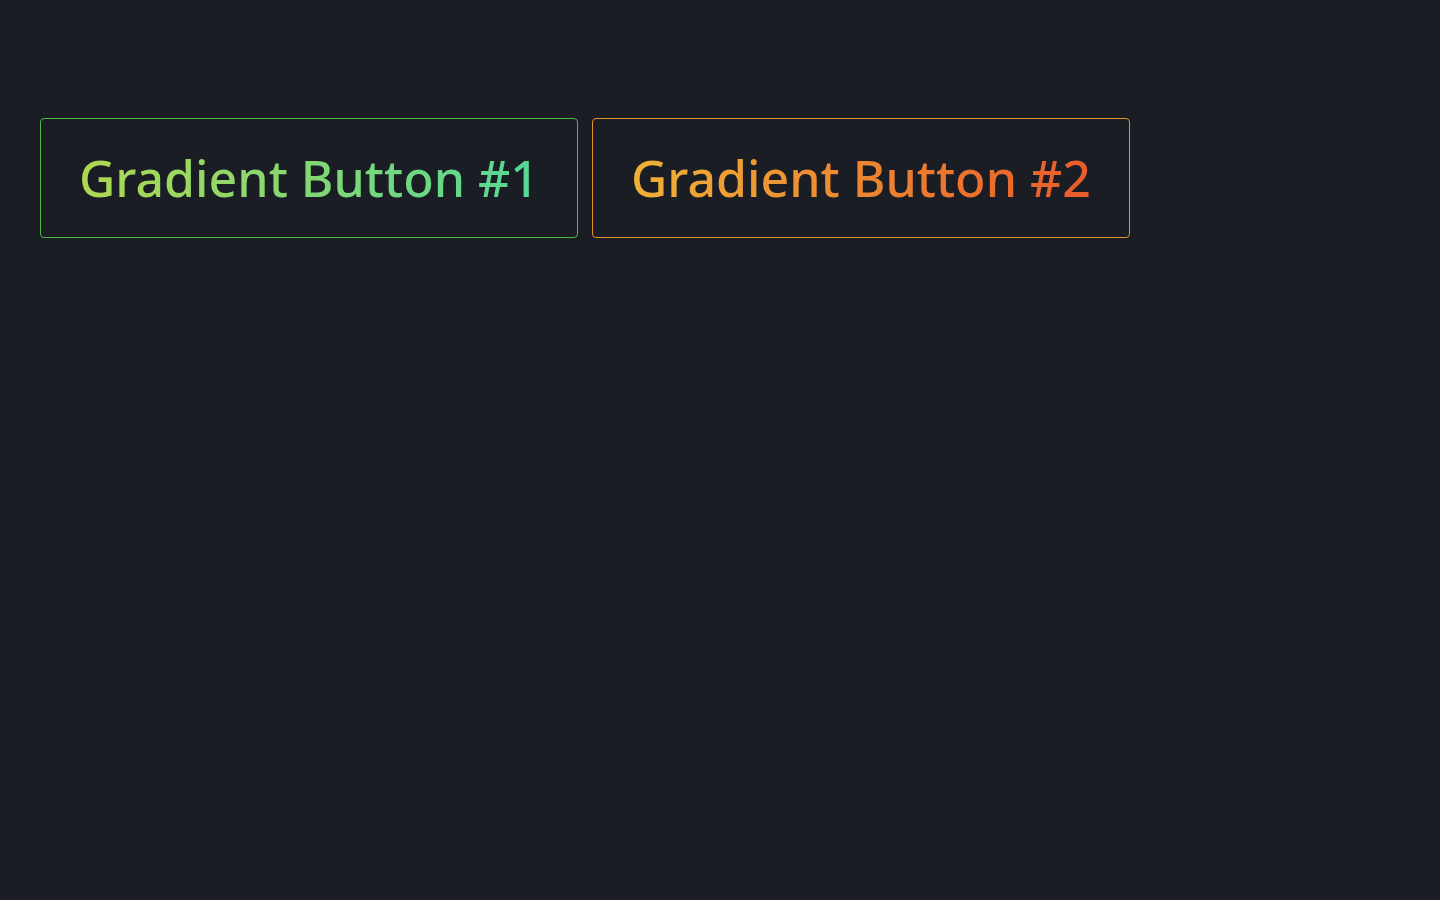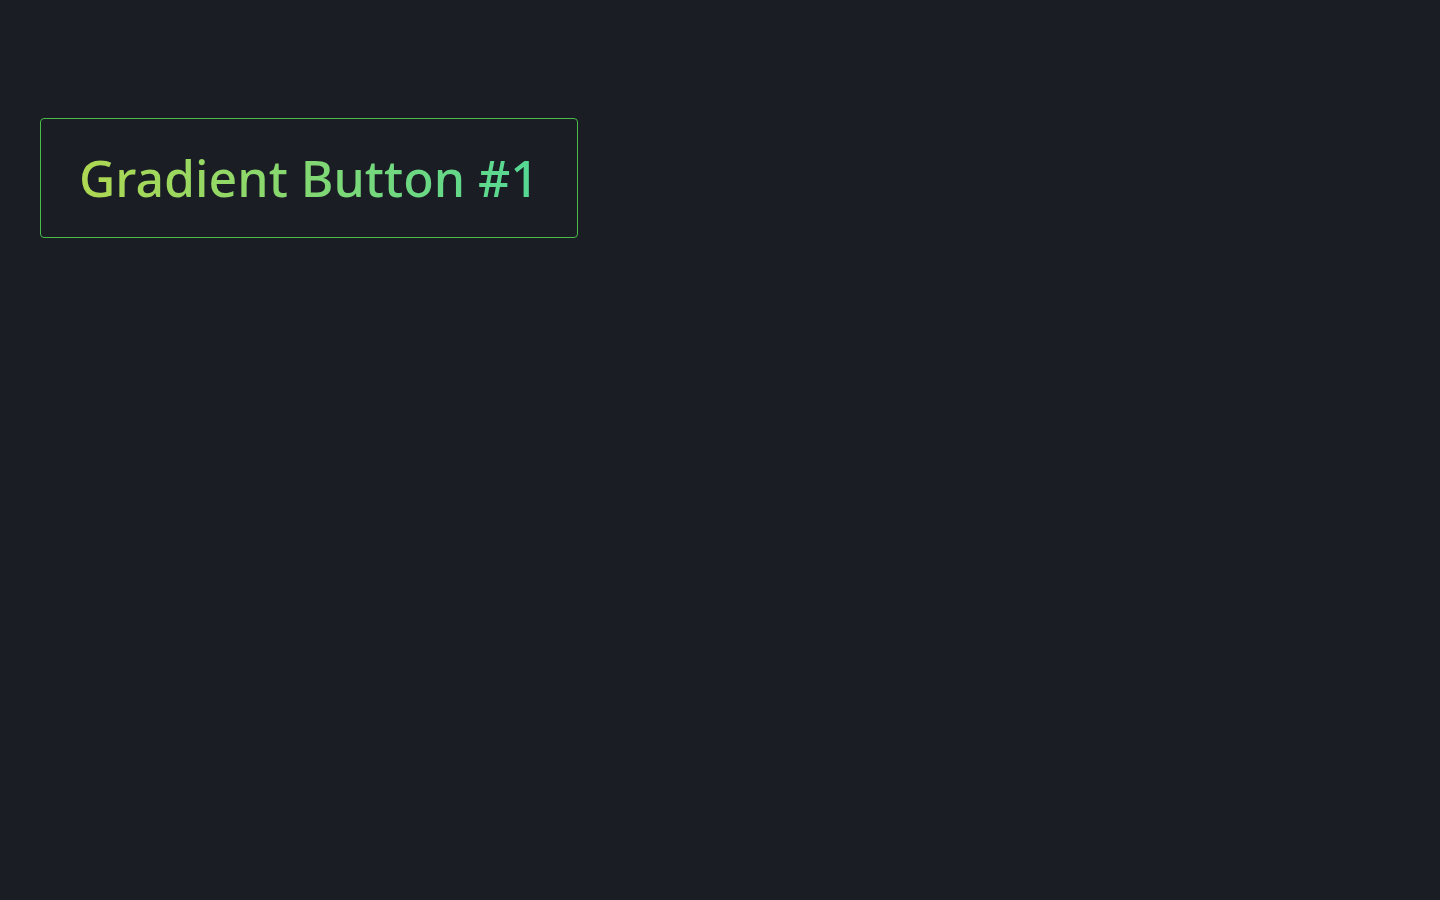--- a/index.html
+++ b/index.html
@@ -44,14 +44,15 @@
     .gap-row-1 { 
       width: 100%;
       height: 88px;
     }
   </style>
 </head>
 <body>
 
 <div class="demo">
   <a href="#" class="btn btn-1">Gradient Button #1</a>
+  <a href="#" class="btn btn-2">Gradient Button #2</a>
   <div class="gap-row-1"></div>
 </div>
 
 </body></html>

